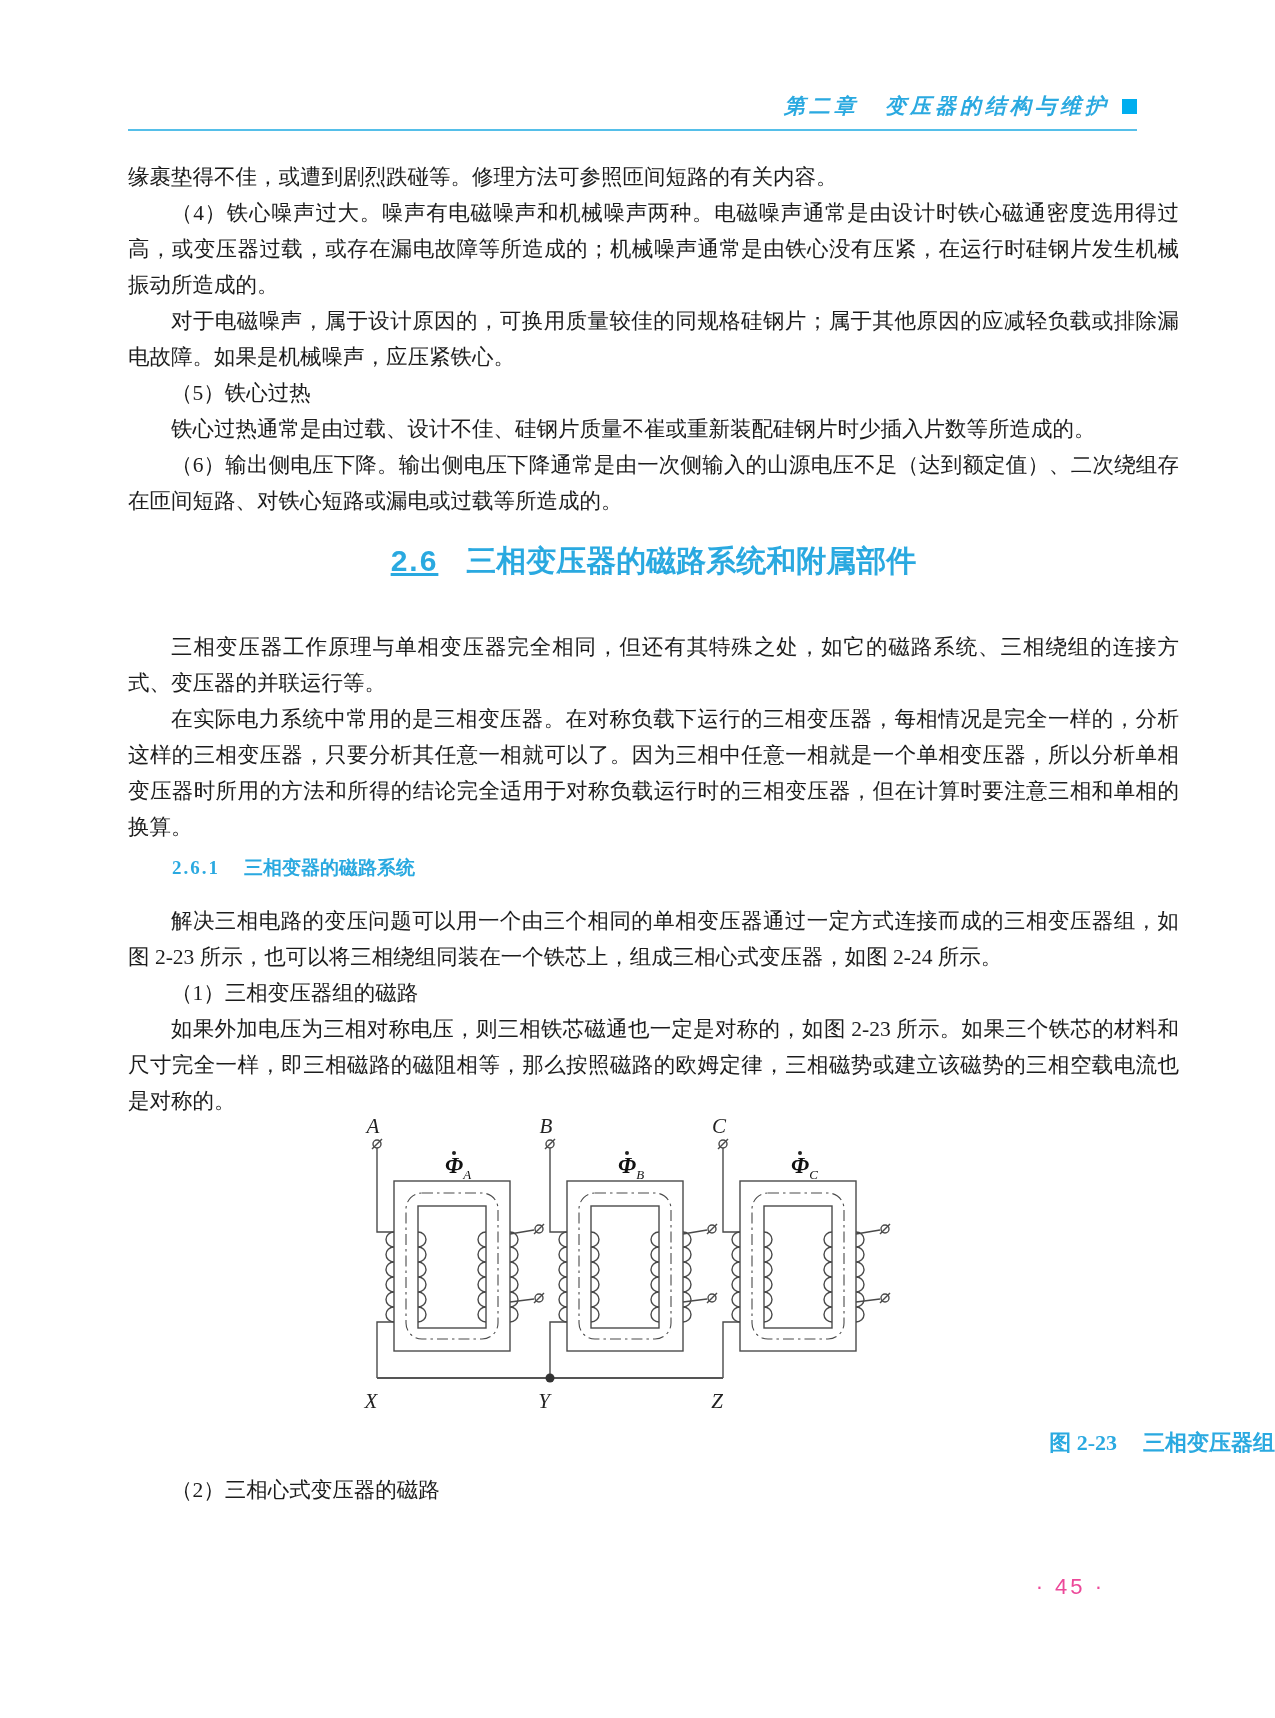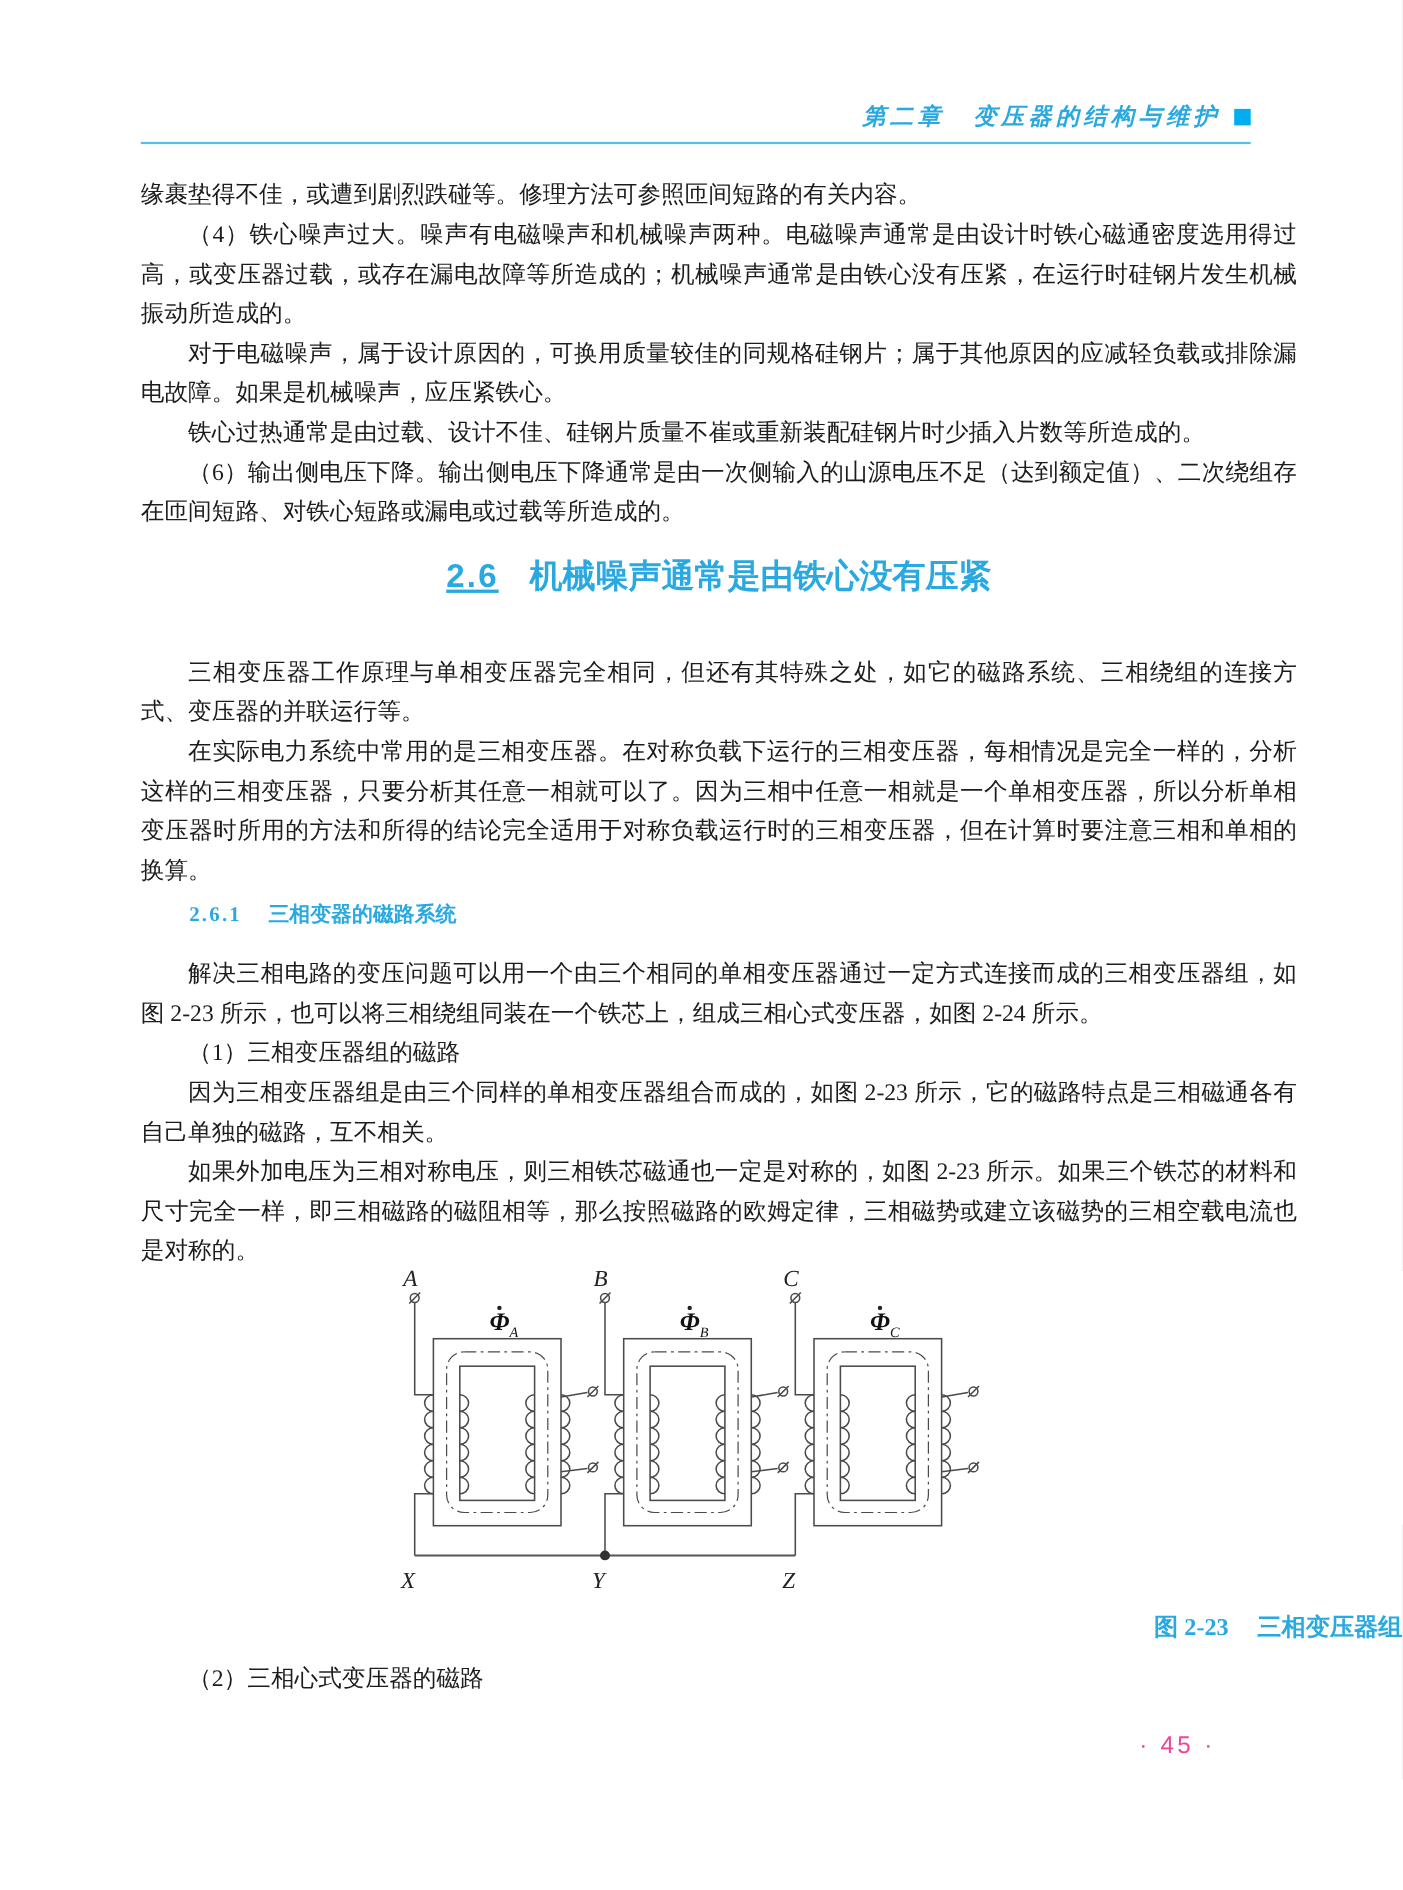--- a/index.html
+++ b/index.html
@@ -70,41 +70,41 @@
   <div class="header">
     <span class="chapter">第二章</span><span>变压器的结构与维护</span><span class="sq"></span>
   </div>
 
   <div class="content">
 
     <div id="pre-paragraphs">
         <p class="para">缘裹垫得不佳，或遭到剧烈跌碰等。修理方法可参照匝间短路的有关内容。</p>
         <p class="para indent">（4）铁心噪声过大。噪声有电磁噪声和机械噪声两种。电磁噪声通常是由设计时铁心磁通密度选用得过高，或变压器过载，或存在漏电故障等所造成的；机械噪声通常是由铁心没有压紧，在运行时硅钢片发生机械振动所造成的。</p>
         <p class="para indent">对于电磁噪声，属于设计原因的，可换用质量较佳的同规格硅钢片；属于其他原因的应减轻负载或排除漏电故障。如果是机械噪声，应压紧铁心。</p>
+        <p class="para indent">（5）铁心过热</p>
         <p class="para indent">铁心过热通常是由过载、设计不佳、硅钢片质量不崔或重新装配硅钢片时少插入片数等所造成的。</p>
         <p class="para indent">（6）输出侧电压下降。输出侧电压下降通常是由一次侧输入的山源电压不足（达到额定值）、二次绕组存在匝间短路、对铁心短路或漏电或过载等所造成的。</p>
       </div>
 
     <h2 class="section-heading">
-      <span class="num">2.6</span><span>机械噪声通常是由铁心没有压紧</span>
+      <span class="num">2.6</span><span>三相变压器的磁路系统和附属部件</span>
     </h2>
 
     <div id="section-paragraphs">
         <p class="para indent">三相变压器工作原理与单相变压器完全相同，但还有其特殊之处，如它的磁路系统、三相绕组的连接方式、变压器的并联运行等。</p>
         <p class="para indent">在实际电力系统中常用的是三相变压器。在对称负载下运行的三相变压器，每相情况是完全一样的，分析这样的三相变压器，只要分析其任意一相就可以了。因为三相中任意一相就是一个单相变压器，所以分析单相变压器时所用的方法和所得的结论完全适用于对称负载运行时的三相变压器，但在计算时要注意三相和单相的换算。</p>
       </div>
 
     <h3 class="subsection-heading">
       <span class="num">2.6.1</span><span>三相变器的磁路系统</span>
     </h3>
 
     <div id="subsection-paragraphs">
         <p class="para indent">解决三相电路的变压问题可以用一个由三个相同的单相变压器通过一定方式连接而成的三相变压器组，如图 2-23 所示，也可以将三相绕组同装在一个铁芯上，组成三相心式变压器，如图 2-24 所示。</p>
         <p class="para indent">（1）三相变压器组的磁路</p>
-        <p class="para indent">因为三相变压器组是由三个同样的单相变压器组合而成的，如图 2-23 所示，它的磁路特点是三相磁通各有自己单独的磁路，互不相关。</p>
         <p class="para indent">如果外加电压为三相对称电压，则三相铁芯磁通也一定是对称的，如图 2-23 所示。如果三个铁芯的材料和尺寸完全一样，即三相磁路的磁阻相等，那么按照磁路的欧姆定律，三相磁势或建立该磁势的三相空载电流也是对称的。</p>
       </div>
 
   </div>
 
   <figure class="figure-block" style="margin-left:0;margin-right:0;">
     <svg id="fig-svg" width="1275" height="305" viewBox="0 0 1275 305">
         <g>
           <text x="373" y="20" text-anchor="middle" class="fig-letter">A</text>
           <circle cx="377" cy="31" r="4" class="ln"></circle>

